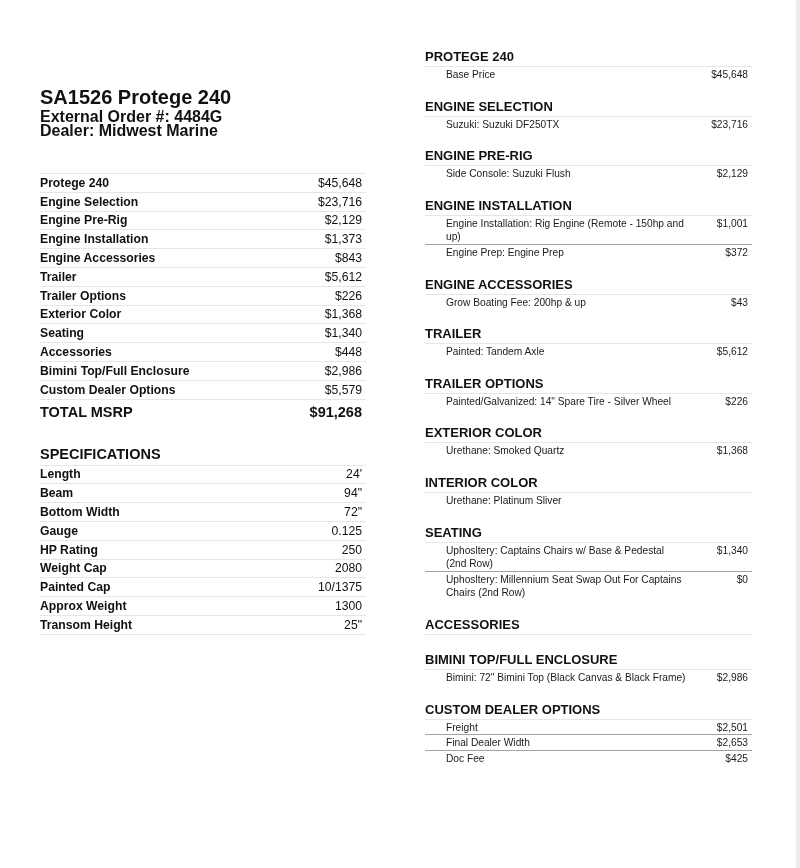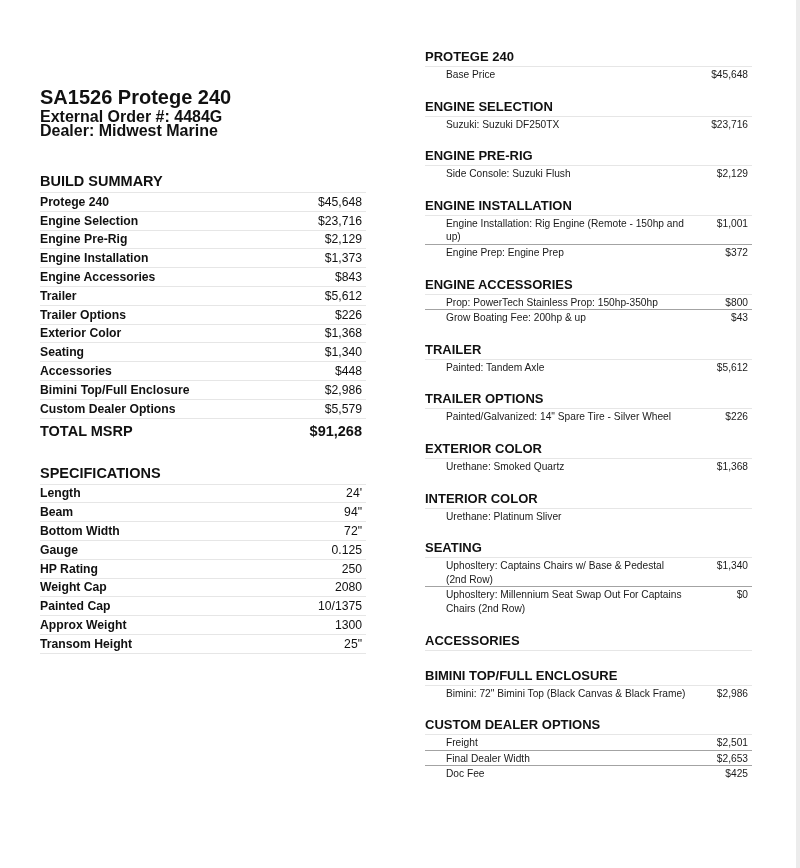--- a/index.html
+++ b/index.html
@@ -40,21 +40,20 @@
 <div class="edge"></div>
 
 <div class="left">
   <div class="title">SA1526 Protege 240</div>
   <div class="meta-block">
     <div class="meta">External Order #: 4484G</div>
     <div class="meta">Dealer: Midwest Marine</div>
   </div>
 
   <div class="summary">
-    <div class="sec-title">BUILD SUMMARY</div>
     <div class="sum-table" id="summary-table">
         <div class="sum-row">
           <span class="lbl">Protege 240</span>
           <span class="val">$45,648</span>
         </div>
         <div class="sum-row">
           <span class="lbl">Engine Selection</span>
           <span class="val">$23,716</span>
         </div>
         <div class="sum-row">
@@ -185,24 +184,20 @@
         <div class="item">
           <span class="desc">Engine Prep: Engine Prep</span>
           <span class="price">$372</span>
         </div>
       </div>
     </div>
     <div class="cat">
       <div class="cat-title">ENGINE ACCESSORIES</div>
       <div class="items">
         <div class="item">
-          <span class="desc">Prop: PowerTech Stainless Prop: 150hp-350hp</span>
-          <span class="price">$800</span>
-        </div>
-        <div class="item">
           <span class="desc">Grow Boating Fee: 200hp &amp; up</span>
           <span class="price">$43</span>
         </div>
       </div>
     </div>
     <div class="cat">
       <div class="cat-title">TRAILER</div>
       <div class="items">
         <div class="item">
           <span class="desc">Painted: Tandem Axle</span>

